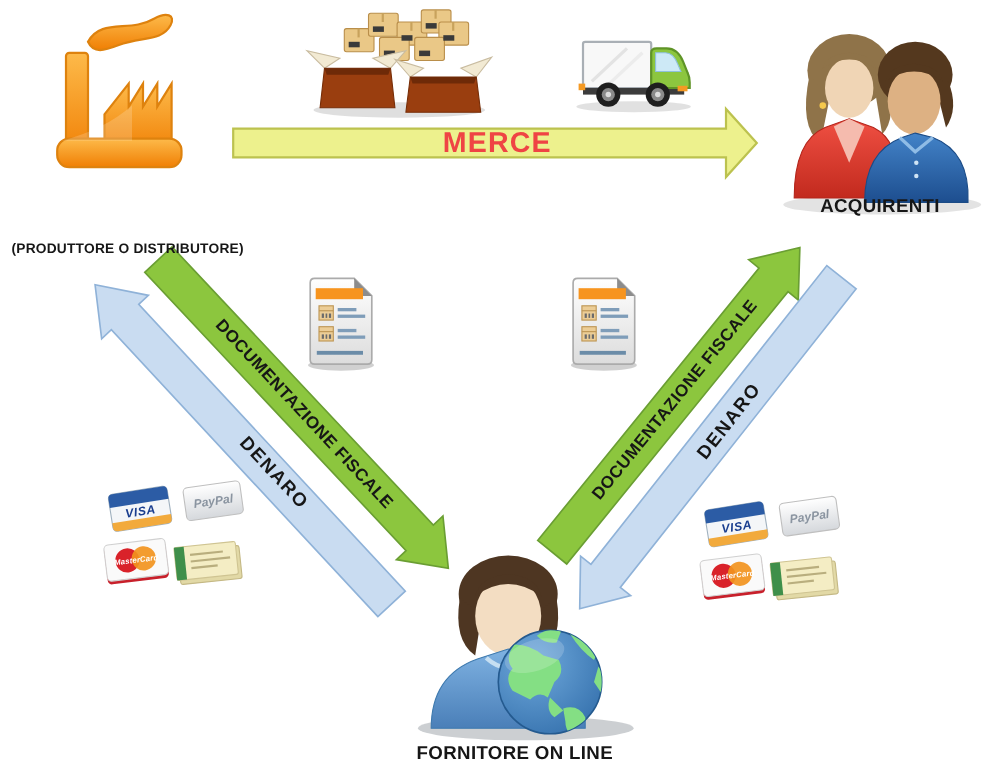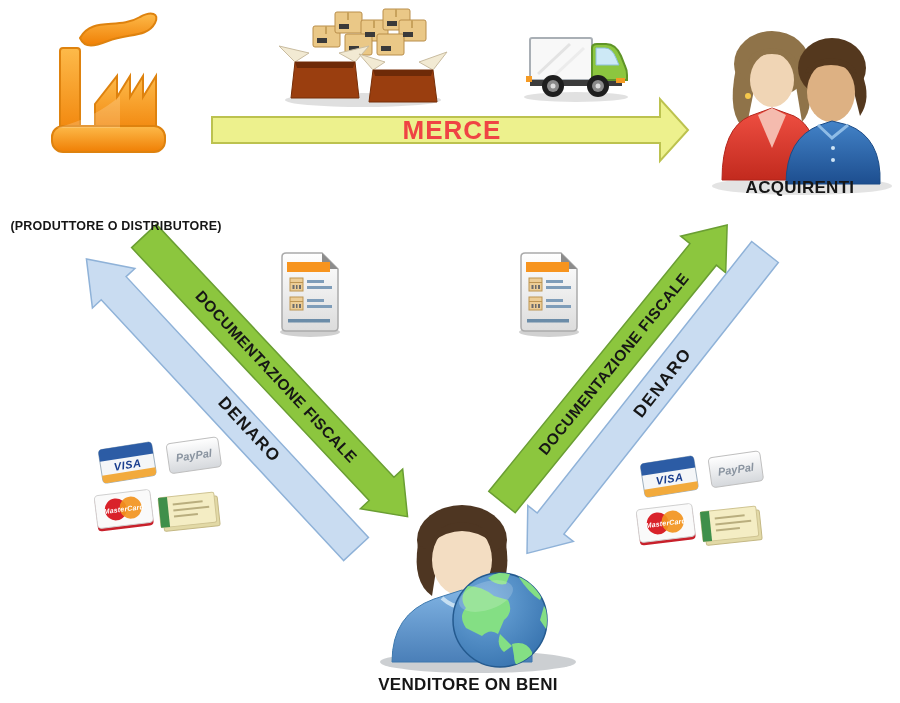--- a/index.html
+++ b/index.html
@@ -270,21 +270,21 @@
     <ellipse cx="486" cy="596" rx="28" ry="14" fill="#FFFFFF" opacity="0.18" transform="rotate(-18 486 596)"></ellipse>
   </g>
 </svg>
 
 <div class="lbl merce" style="left:452px;top:130px;">MERCE</div>
 
 <div class="lbl node-sub" style="left:116px;top:198px;margin-top:28px;">(PRODUTTORE O DISTRIBUTORE)</div>
 
 <div class="lbl node-title" style="left:800px;top:188px;">ACQUIRENTI</div>
 
-<div class="lbl node-title" style="left:468px;top:685px;">VENDITORE ON BENI</div>
+<div class="lbl node-title" style="left:468px;top:685px;">FORNITORE ON LINE</div>
 
 <div class="lbl rot-doc r47" style="left:276px;top:377px;">DOCUMENTAZIONE FISCALE</div>
 <div class="lbl rot-den r47" style="left:249px;top:430px;">DENARO</div>
 
 <div class="lbl rot-doc rm51" style="left:614px;top:364px;">DOCUMENTAZIONE FISCALE</div>
 <div class="lbl rot-den rm52" style="left:663px;top:383px;">DENARO</div>
 
 </div>
 
 </body></html>

